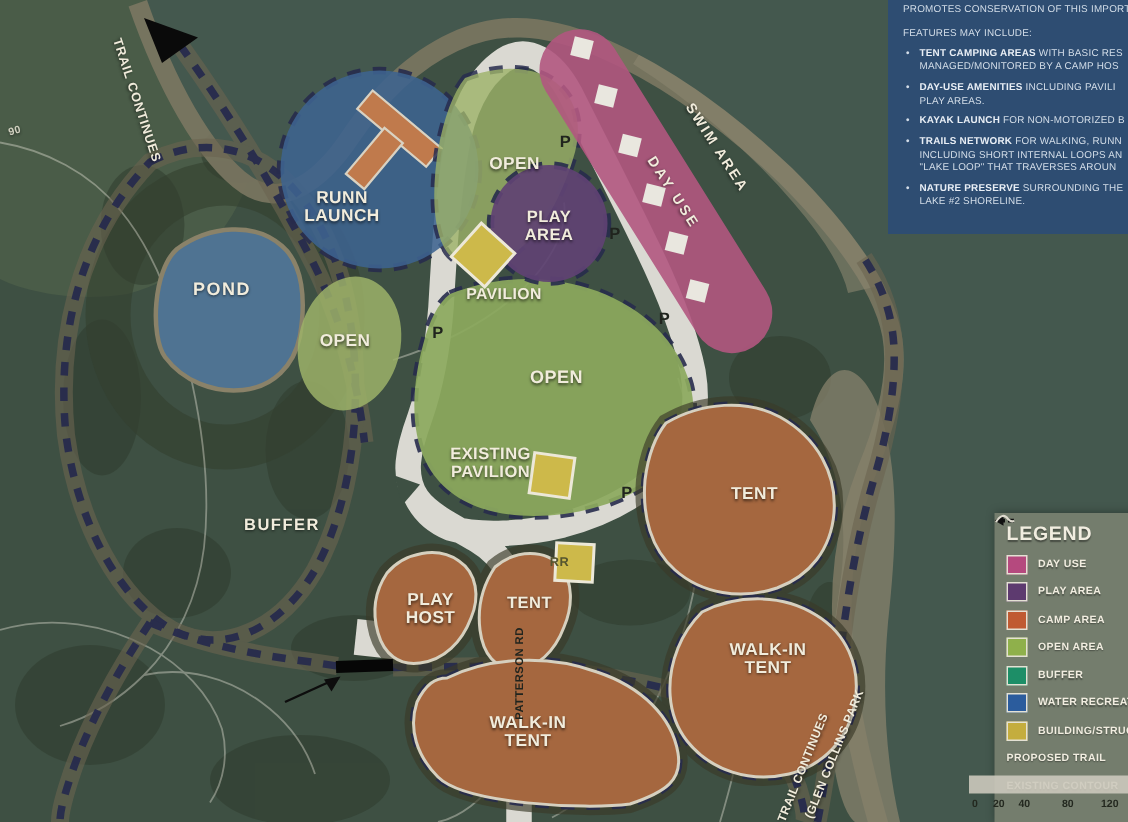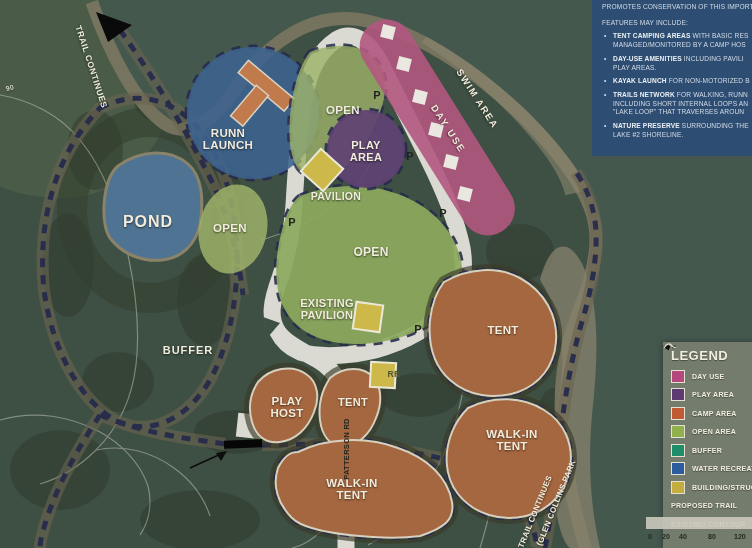--- a/index.html
+++ b/index.html
@@ -182,41 +182,41 @@
     <g>
       <line x1="190" y1="468" x2="223" y2="453" stroke="#0d0d0d" stroke-width="1.6"></line>
       <polygon points="227,451 216,453 221,461" fill="#0d0d0d"></polygon>
     </g>
   </svg>
 
   <div class="lbl" style="left:91px;top:67px;font-size:8.5px;transform:translate(-50%,-50%) rotate(72deg);letter-spacing:.6px;">TRAIL CONTINUES</div>
   <div class="lbl" style="left:10px;top:88px;font-size:7px;opacity:.8;transform:translate(-50%,-50%) rotate(-15deg);">90</div>
   <div class="lbl" style="left:228px;top:139px;font-size:11.5px;">RUNN
 LAUNCH</div>
-  <div class="lbl" style="left:148px;top:222px;font-size:16px;letter-spacing:1px;">POND</div>
+  <div class="lbl" style="left:148px;top:193px;font-size:12px;letter-spacing:1px;">POND</div>
   <div class="lbl" style="left:230px;top:228px;font-size:11.5px;">OPEN</div>
   <div class="lbl" style="left:343px;top:110px;font-size:11.5px;">OPEN</div>
   <div class="lbl" style="left:366px;top:152px;font-size:11px;">PLAY
 AREA</div>
   <div class="lbl" style="left:336px;top:197px;font-size:10.5px;">PAVILION</div>
   <div class="lbl" style="left:371px;top:252px;font-size:12px;">OPEN</div>
   <div class="lbl" style="left:327px;top:299px;font-size:11px;margin-top:11px;">EXISTING
 PAVILION</div>
   <div class="lbl" style="left:477px;top:99px;font-size:9.5px;letter-spacing:1.5px;transform:translate(-50%,-50%) rotate(57deg);">SWIM AREA</div>
   <div class="lbl" style="left:448px;top:129px;font-size:9.5px;letter-spacing:2px;transform:translate(-50%,-50%) rotate(57deg);">DAY USE</div>
   <div class="lbl" style="left:188px;top:351px;font-size:11px;letter-spacing:1px;">BUFFER</div>
   <div class="lbl" style="left:287px;top:407px;font-size:11.5px;">PLAY
 HOST</div>
   <div class="lbl" style="left:353px;top:403px;font-size:11px;">TENT</div>
   <div class="lbl" style="left:503px;top:330px;font-size:11.5px;">TENT</div>
   <div class="lbl" style="left:512px;top:440px;font-size:11.5px;">WALK-IN
 TENT</div>
   <div class="lbl" style="left:352px;top:489px;font-size:11.5px;">WALK-IN
 TENT</div>
-  <div class="lbl dark" style="left:394px;top:375px;font-size:8.5px;color:#55552f;">RR</div>
+  <div class="lbl dark" style="left:373px;top:375px;font-size:8.5px;color:#55552f;">RR</div>
   <div class="lbl dark" style="left:347px;top:449px;font-size:7.5px;transform:translate(-50%,-50%) rotate(-90deg);white-space:nowrap;">PATTERSON RD</div>
   <div class="lbl" style="left:536px;top:512px;font-size:8px;transform:translate(-50%,-50%) rotate(-68deg);white-space:nowrap;">TRAIL CONTINUES</div>
   <div class="lbl" style="left:557px;top:503px;font-size:8px;transform:translate(-50%,-50%) rotate(-68deg);white-space:nowrap;">(GLEN COLLINS PARK</div>
 
   <div class="lbl dark" style="left:377px;top:96px;font-size:11px;">P</div>
   <div class="lbl dark" style="left:410px;top:157px;font-size:11px;">P</div>
   <div class="lbl dark" style="left:443px;top:214px;font-size:11px;">P</div>
   <div class="lbl dark" style="left:292px;top:223px;font-size:11px;">P</div>
   <div class="lbl dark" style="left:418px;top:330px;font-size:11px;">P</div>
 

